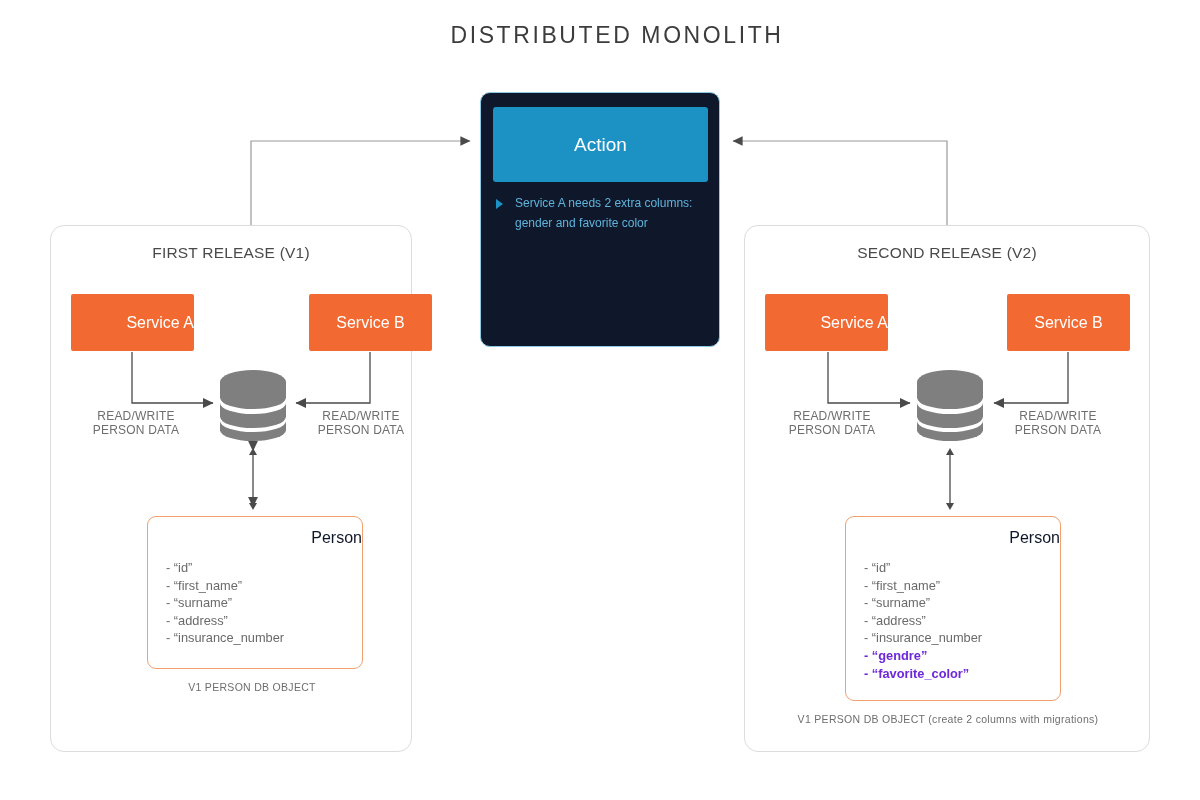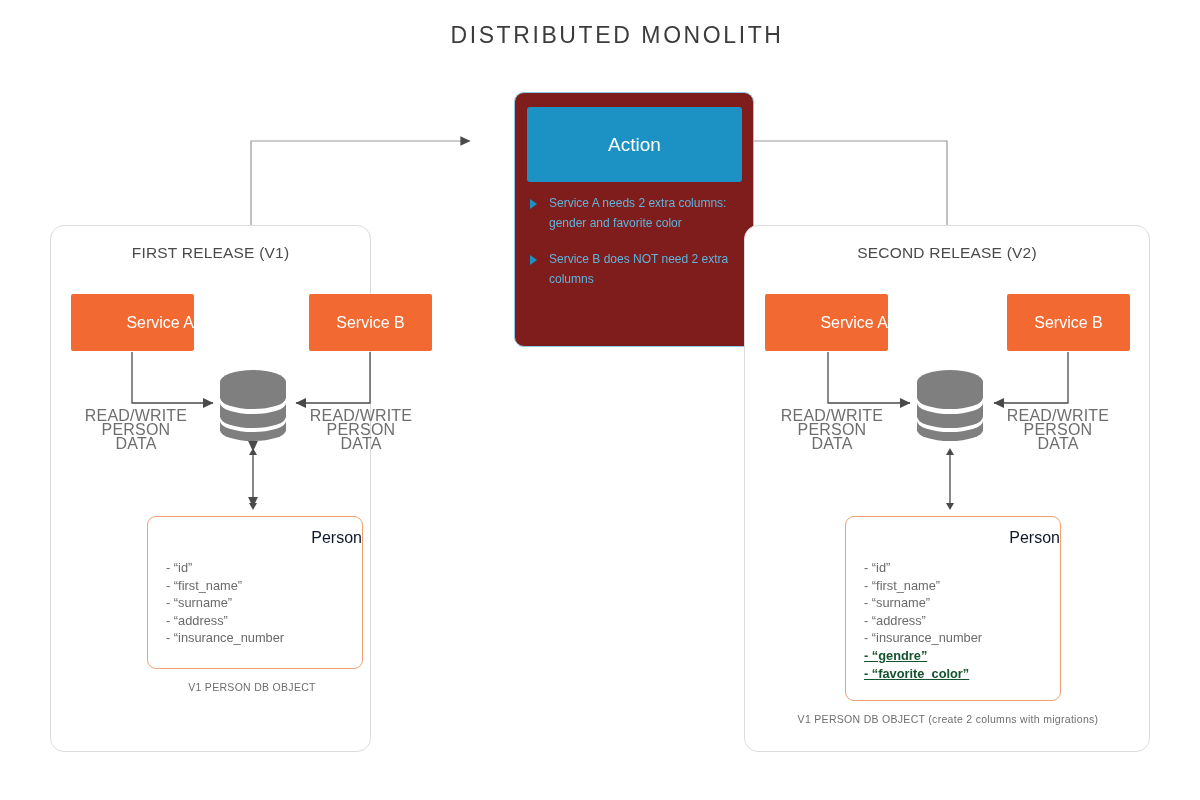--- a/index.html
+++ b/index.html
@@ -30,21 +30,21 @@
   }
 
   
   .release-panel {
     position: absolute;
     border: 1px solid #dcdcdc;
     border-radius: 14px;
     background: #ffffff;
     box-sizing: border-box;
   }
-  #panel-v1 { left: 50px;  top: 225px; width: 321px; height: 527px; }
+  #panel-v1 { left: 50px;  top: 225px; width: 362px; height: 527px; }
   #panel-v2 { left: 744px; top: 225px; width: 406px; height: 527px; padding-left: 32px; }
 
   .panel-title {
     position: absolute;
     top: 18px;
     left: 0;
     width: 100%;
     text-align: center;
     font-size: 15.5px;
     color: #4a4a4a;
@@ -80,21 +80,21 @@
   .panel-svg {
     position: absolute;
     left: 0; top: 0;
     width: 100%; height: 100%;
     overflow: visible;
     pointer-events: none;
   }
 
   .arrow-label {
     position: absolute;
-    font-size: 16px;
+    font-size: 12px;
     line-height: 14px;
     color: #6e6e6e;
     text-align: center;
     letter-spacing: .2px;
     width: 110px;
   }
   .lbl-left  { left: 30px;  top: 183px; }
   .lbl-right { left: 255px; top: 183px; }
   #panel-v2 .lbl-left  { left: 32px;  top: 183px; }
   #panel-v2 .lbl-right { left: 258px; top: 183px; }
@@ -117,22 +117,21 @@
     margin-top: 12px;
   }
   .person-fields {
     margin: 12px 0 0 18px;
     font-size: 12.8px;
     line-height: 17.6px;
     color: #6a6a6a;
   }
   .person-fields .bold-field {
     font-weight: bold;
-    color: #14532d;
-    text-decoration: underline;
+    color: #6d28d9;
   }
 
   .db-caption {
     position: absolute;
     font-size: 10.5px;
     color: #6e6e6e;
     letter-spacing: .3px;
     text-align: center;
     white-space: nowrap;
   }
@@ -142,22 +141,21 @@
   
   #action-card {
     position: absolute;
     left: 480px;
     top: 92px;
     width: 240px;
     height: 255px;
     border: 1px solid #8ecae6;
     border-radius: 10px;
     box-sizing: border-box;
-    background: #7f1d1d;
-    margin-left: 34px;
+    background: #0f172a;
   }
   #action-header {
     position: absolute;
     left: 12px;
     top: 14px;
     width: 215px;
     height: 75px;
     background: #1c92c4;
     border-radius: 3px;
     color: #ffffff;
@@ -220,24 +218,20 @@
   <path d="M947,225 L947,141 L733,141" fill="none" stroke="#9a9a9a" stroke-width="1.2" marker-end="url(#arrowLeft)"></path>
 </svg>
 
 <div id="action-card">
   <div id="action-header">Action</div>
   <div id="action-bullets">
     <div class="bullet-row">
       <span class="bullet-marker"></span>
       <span class="bullet-text">Service A needs 2 extra columns: gender and favorite color</span>
     </div>
-    <div class="bullet-row">
-      <span class="bullet-marker"></span>
-      <span class="bullet-text">Service B does NOT need 2 extra columns</span>
-    </div>
   </div>
 </div>
 
 <div class="release-panel" id="panel-v1">
   <div class="panel-title">FIRST RELEASE (V1)</div>
 
   <div class="service-box svc-a">
     <span>Service A</span>
   </div>
   <div class="service-box svc-b-v1">

